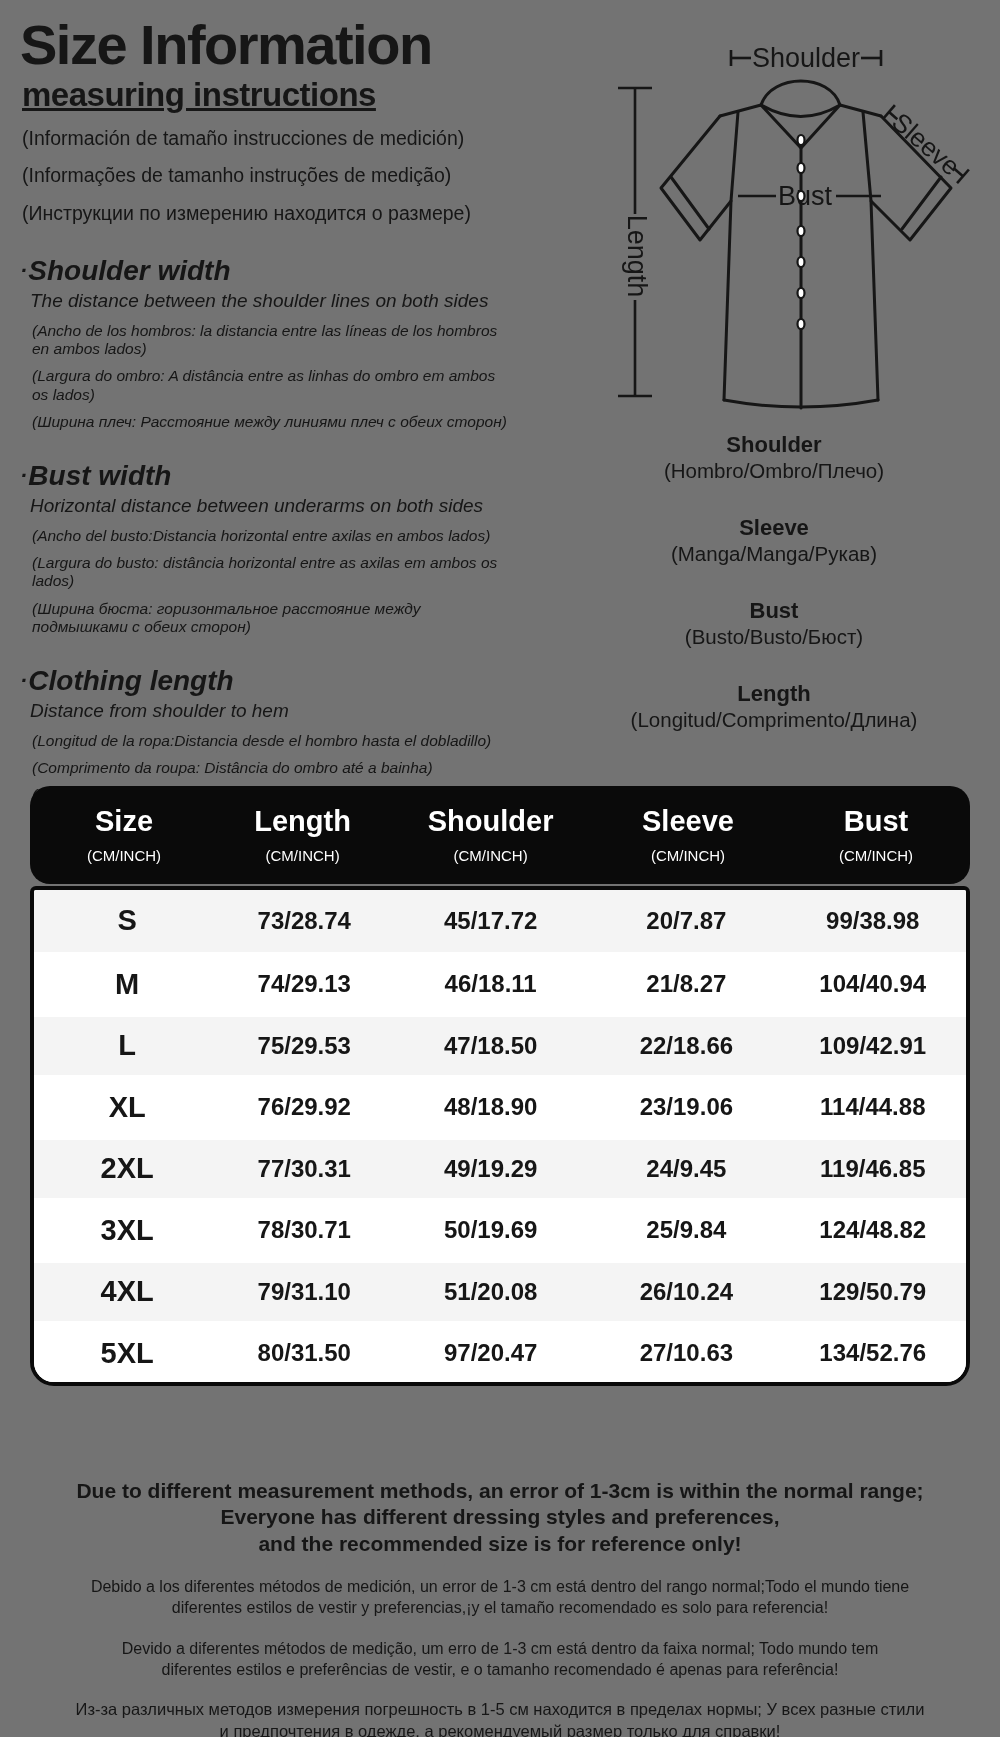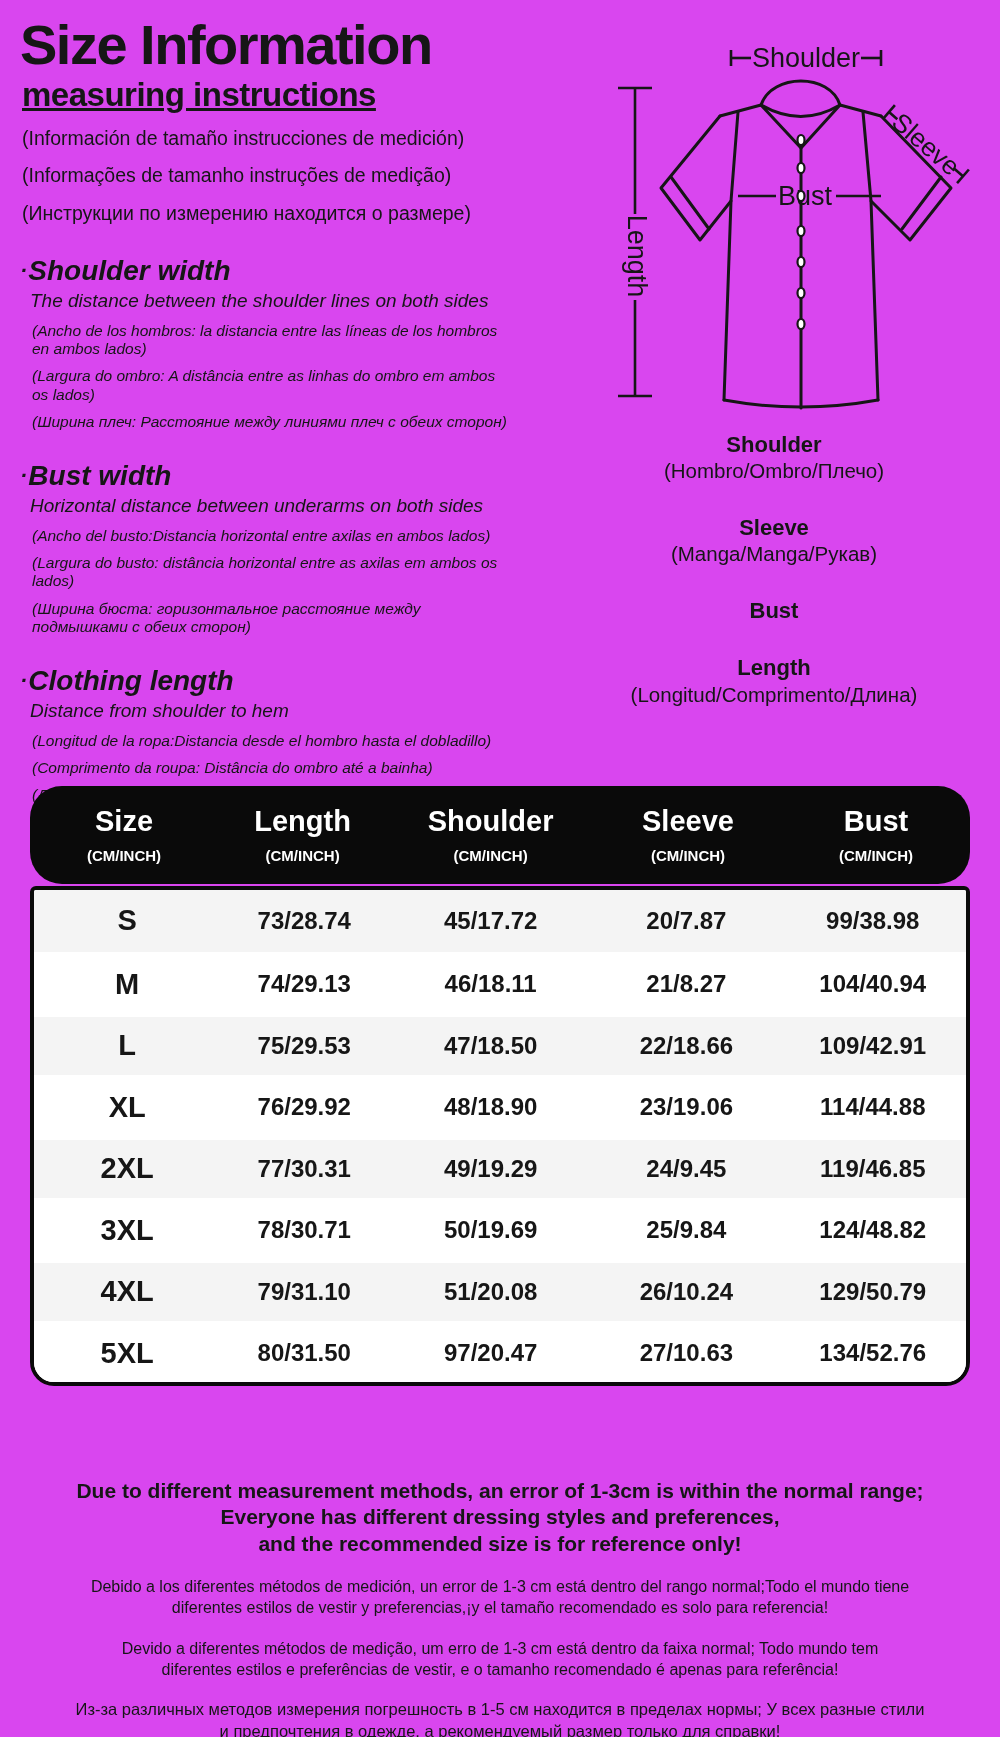--- a/index.html
+++ b/index.html
@@ -1,19 +1,19 @@
 <!DOCTYPE html>
 <html><head>
 <meta charset="utf-8">
 <style>
   * { box-sizing: border-box; }
   body { margin:0; background:#ffffff; }
   .canvas {
     position:relative; width:1000px; height:1737px; margin:0 auto;
-    background:#d946ef; color:#161616;
+    background:#737373; color:#161616;
     font-family:"Liberation Sans", sans-serif; overflow:hidden;
   }
   
   .left-col { position:absolute; left:20px; top:16px; width:505px; }
   .h1 { font-size:56px; font-weight:800; letter-spacing:-1.5px; line-height:1.02; margin:0; }
   .h2 { font-size:33px; font-weight:700; letter-spacing:-0.5px; margin:3px 0 7px 2px;text-decoration:underline; }
   .title-trans { font-size:19.5px; line-height:1.3; margin:12px 0 0 2px; }
   .section { margin-top:30px;font-style:italic; }
   .sec-head { font-size:28px; font-weight:700; margin:0; line-height:1.1; }
   .sec-dot { font-size:22px; vertical-align:2px; margin-right:1px; }
@@ -26,26 +26,26 @@
   .ann   { stroke:#161616; stroke-width:2.6; stroke-linecap:butt; }
   .btn   { fill:#ffffff; stroke:#161616; stroke-width:2.2; }
   .dlabel{ fill:#161616; font-family:"Liberation Sans",sans-serif; font-weight:400; }
   .legend { text-align:center; margin-top:12px; }
   .legend-item { margin-bottom:31px; }
   .legend-term { font-size:22px; font-weight:700; line-height:1.2; }
   .legend-trans { font-size:20.5px; line-height:1.25; }
   
   .size-table { position:absolute; left:30px; top:786px; width:940px; }
   .t-header {
-    background:#0a0a0a; color:#ffffff; border-radius:32px; height:98px;
+    background:#0a0a0a; color:#ffffff; border-radius:20px; height:98px;
     display:grid; grid-template-columns:20% 18% 22% 20% 20%;
     align-items:center; text-align:center;
   }
   .col-label { font-size:29px; font-weight:700; line-height:1.05; }
-  .col-unit  { font-size:15px; font-weight:700; margin-top:11px; }
+  .col-unit  { font-size:15px; font-weight:400; margin-top:11px; }
   .t-body {
     margin-top:2px; border:4px solid #0a0a0a; border-radius:6px 6px 24px 24px;
     overflow:hidden; background:#ffffff;
   }
   .t-row {
     display:grid; grid-template-columns:20% 18% 22% 20% 20%;
     height:61.5px; align-items:center; text-align:center; background:#ffffff;
   }
   .t-row + .t-row { border-top:4px solid #ffffff; }
   .t-row.alt { background:#f4f4f4; }
@@ -158,20 +158,21 @@
       <div class="legend-item">
         <div class="legend-term">Shoulder</div>
         <div class="legend-trans">(Hombro/Ombro/Плечо)</div>
       </div>
       <div class="legend-item">
         <div class="legend-term">Sleeve</div>
         <div class="legend-trans">(Manga/Manga/Рукав)</div>
       </div>
       <div class="legend-item">
         <div class="legend-term">Bust</div>
+        <div class="legend-trans">(Busto/Busto/Бюст)</div>
       </div>
       <div class="legend-item">
         <div class="legend-term">Length</div>
         <div class="legend-trans">(Longitud/Comprimento/Длина)</div>
       </div>
     </div>
   </div>
 
   <div class="size-table">
     <div class="t-header">

